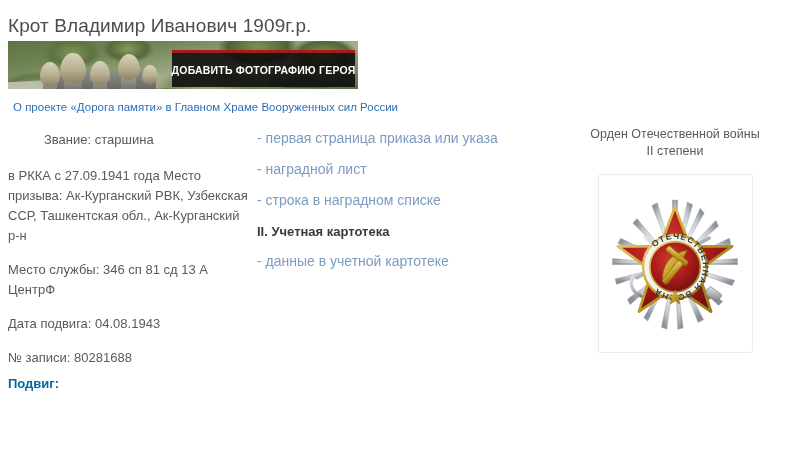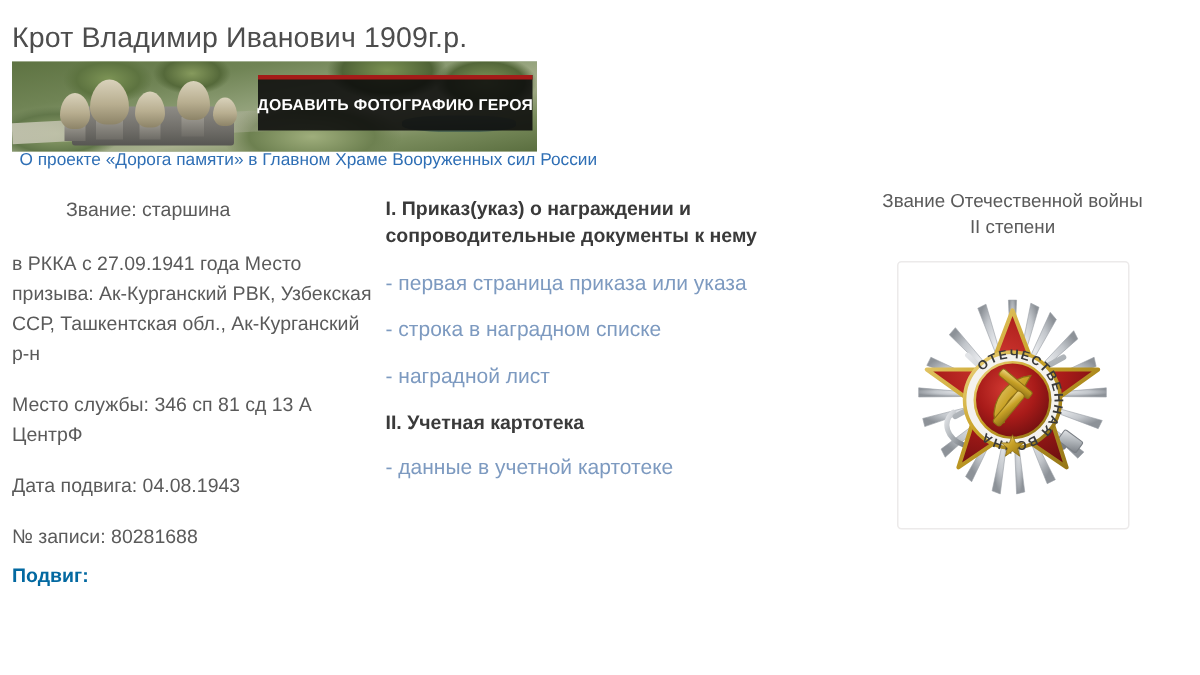--- a/index.html
+++ b/index.html
@@ -24,21 +24,21 @@
     font-weight: 400;
     color: #4d4d4d;
     letter-spacing: 0.1px;
     white-space: nowrap;
   }
 
   
   .banner {
     position: absolute;
     left: 8px; top: 41px;
-    width: 350px; height: 60px;
+    width: 350px; height: 48px;
     overflow: hidden;
     background: #6a7f4f;
   }
   .banner-bg {
     position: absolute; inset: 0;
     background:
       radial-gradient(ellipse 30px 16px at 64px 12px, #7d9456 0%, #5d7340 70%, transparent 100%),
       radial-gradient(ellipse 26px 14px at 120px 8px, #869a5d 0%, #55693a 72%, transparent 100%),
       radial-gradient(ellipse 40px 20px at 250px 6px, #7b9153 0%, #4f6336 75%, transparent 100%),
       radial-gradient(ellipse 34px 18px at 316px 14px, #82965a 0%, #536739 75%, transparent 100%),
@@ -232,31 +232,30 @@
 
 <div class="col-left">
   <p class="rank">Звание: старшина</p>
   <p>в РККА с 27.09.1941 года Место призыва: Ак-Курганский РВК, Узбекская ССР, Ташкентская обл., Ак-Курганский р-н</p>
   <p>Место службы: 346 сп 81 сд 13 А ЦентрФ</p>
   <p>Дата подвига: 04.08.1943</p>
   <p class="record-no">№ записи: 80281688</p>
 </div>
 
 <div class="col-mid">
-  <p class="mid-heading">I. Приказ(указ) о награждении и сопроводительные документы к нему</p>
   <a class="doc-link" href="#">- первая страница приказа или указа</a>
+  <a class="doc-link" href="#">- наградной лист</a>
   <a class="doc-link" href="#">- строка в наградном списке</a>
-  <a class="doc-link" href="#">- наградной лист</a>
   <p class="mid-heading second">II. Учетная картотека</p>
   <a class="doc-link" href="#">- данные в учетной картотеке</a>
 </div>
 
 <div class="col-right">
   <div class="order-title">
-    <span>Звание Отечественной войны</span><br>
+    <span>Орден Отечественной войны</span><br>
     <span>II степени</span>
   </div>
   <div class="order-box">
     <svg class="order-img" viewBox="0 0 200 200">
       <defs>
         <radialGradient id="gRay" cx="50%" cy="45%" r="55%">
           <stop offset="0%" stop-color="#e9ebee"></stop>
           <stop offset="60%" stop-color="#c2c6cb"></stop>
           <stop offset="100%" stop-color="#8d9298"></stop>
         </radialGradient>

